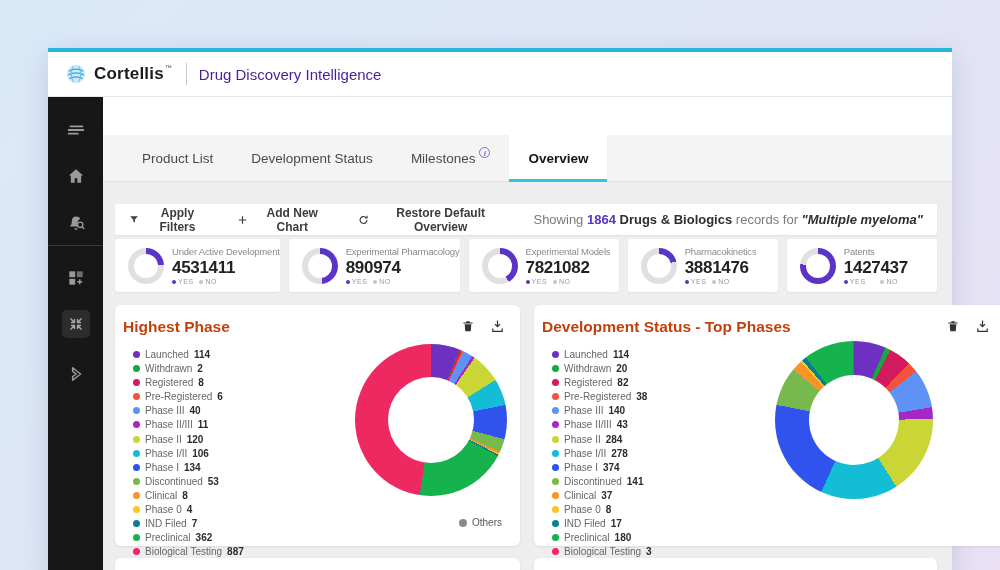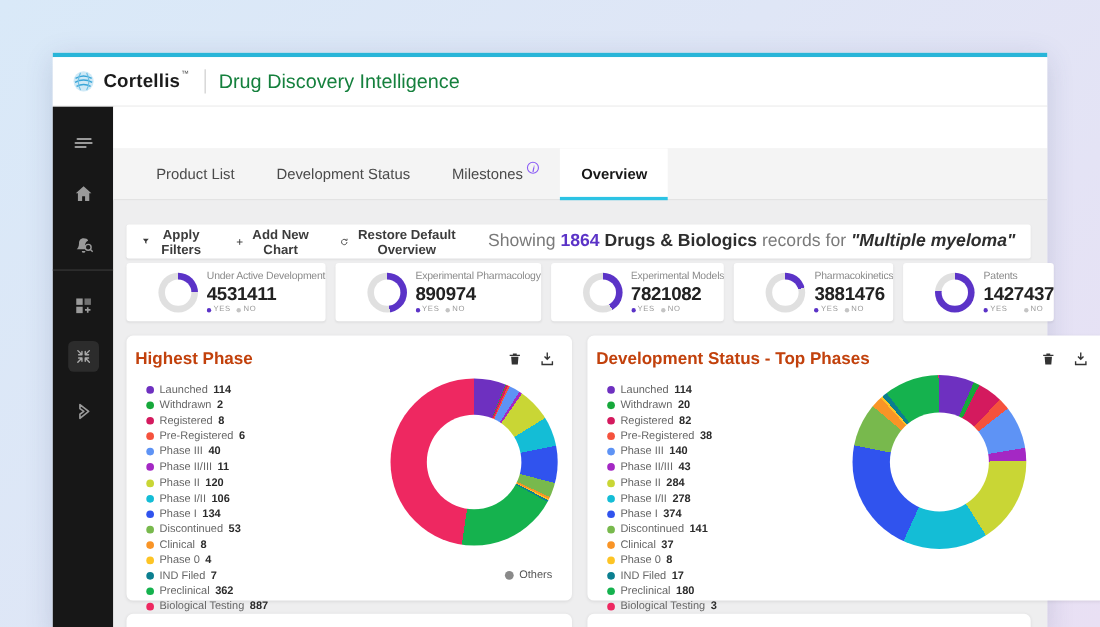--- a/index.html
+++ b/index.html
@@ -13,21 +13,21 @@
     background:#ffffff; box-shadow:0 6px 24px rgba(60,70,120,.18); }
   .accent-bar { position:absolute; left:0; top:0; width:100%; height:4px; background:#29b5d8; }
 
   
   .app-header { position:absolute; left:0; top:4px; width:100%; height:45px; background:#fff;
     border-bottom:1px solid #e7e7e7; display:flex; align-items:center; padding-left:17px; }
   .logo-icon { width:22px; height:22px; margin-right:7px; display:inline-flex; }
   .brand { font-size:17px; font-weight:bold; color:#1b1b1b; letter-spacing:.2px; }
   .tm { font-size:7px; color:#555; vertical-align:top; margin-left:1px; }
   .hdr-divider { width:1px; height:22px; background:#c9c9c9; margin:0 12px 0 14px; }
-  .product { font-size:18px; color:#15803d; }
+  .product { font-size:15px; color:#4c1d95; }
 
   
   .sidebar { position:absolute; left:0; top:49px; width:55px; height:481px; background:#171717; }
   .side-icon { position:absolute; left:0; width:55px; height:30px; background:none; border:none;
     display:flex; align-items:center; justify-content:center; cursor:pointer; }
   .side-divider { position:absolute; left:0; width:55px; height:1px; background:#3a3a3a; }
   .collapse-bg { background:#2c2c2c; border-radius:5px; width:28px; height:28px;
     display:flex; align-items:center; justify-content:center; }
 
   
@@ -46,29 +46,29 @@
 
   .content { position:absolute; left:0; top:85px; width:100%; height:396px; }
 
   
   .toolbar { position:absolute; left:12px; top:22px; width:822px; height:31px; background:#fff;
     border-radius:2px; box-shadow:0 1px 2px rgba(0,0,0,.06); display:flex; align-items:center;
     padding:0 14px; }
   .tool-btn { display:flex; align-items:center; gap:5px; background:none; border:none;
     font-size:12px; font-weight:bold; color:#3c3c3c; margin-right:26px; cursor:pointer;
     font-family:inherit; }
-  .showing { margin-left:auto; font-size:16px; color:#7a7a7a; white-space:nowrap; }
+  .showing { margin-left:auto; font-size:13px; color:#7a7a7a; white-space:nowrap; }
   .showing b.purple { color:#5b33c7; }
   .showing b.dark { color:#2e2e2e; }
   .showing b.query { color:#2e2e2e; font-style:italic; }
 
   
   .kpi-row { position:absolute; left:12px; top:57px; width:822px; height:53px; display:flex; gap:9px; }
   .kpi-card { flex:1; background:#fff; border-radius:3px; box-shadow:0 1px 2px rgba(0,0,0,.06);
-    display:flex; align-items:center; padding-left:29px; cursor:pointer; }
+    display:flex; align-items:center; padding-left:13px; cursor:pointer; }
   .gauge { width:36px; height:36px; border-radius:50%; position:relative; flex:none; }
   .gauge::after { content:""; position:absolute; left:6px; top:6px; width:24px; height:24px;
     border-radius:50%; background:#fff; }
   .kpi-text { margin-left:8px; overflow:hidden; }
   .kpi-label { font-size:9.5px; color:#8a8a8a; white-space:nowrap; letter-spacing:-.2px; }
   .kpi-nums { display:flex; margin-top:1px; }
   .kpi-num b { font-size:17px; color:#222; letter-spacing:-.3px; }
   .kpi-cap { font-size:7px; color:#999; letter-spacing:.6px; display:flex; align-items:center; gap:2px; }
   .dot-yes { width:4px; height:4px; border-radius:50%; background:#5b33c7; display:inline-block; }
   .dot-no { width:4px; height:4px; border-radius:50%; background:#c4c4c4; display:inline-block; }

